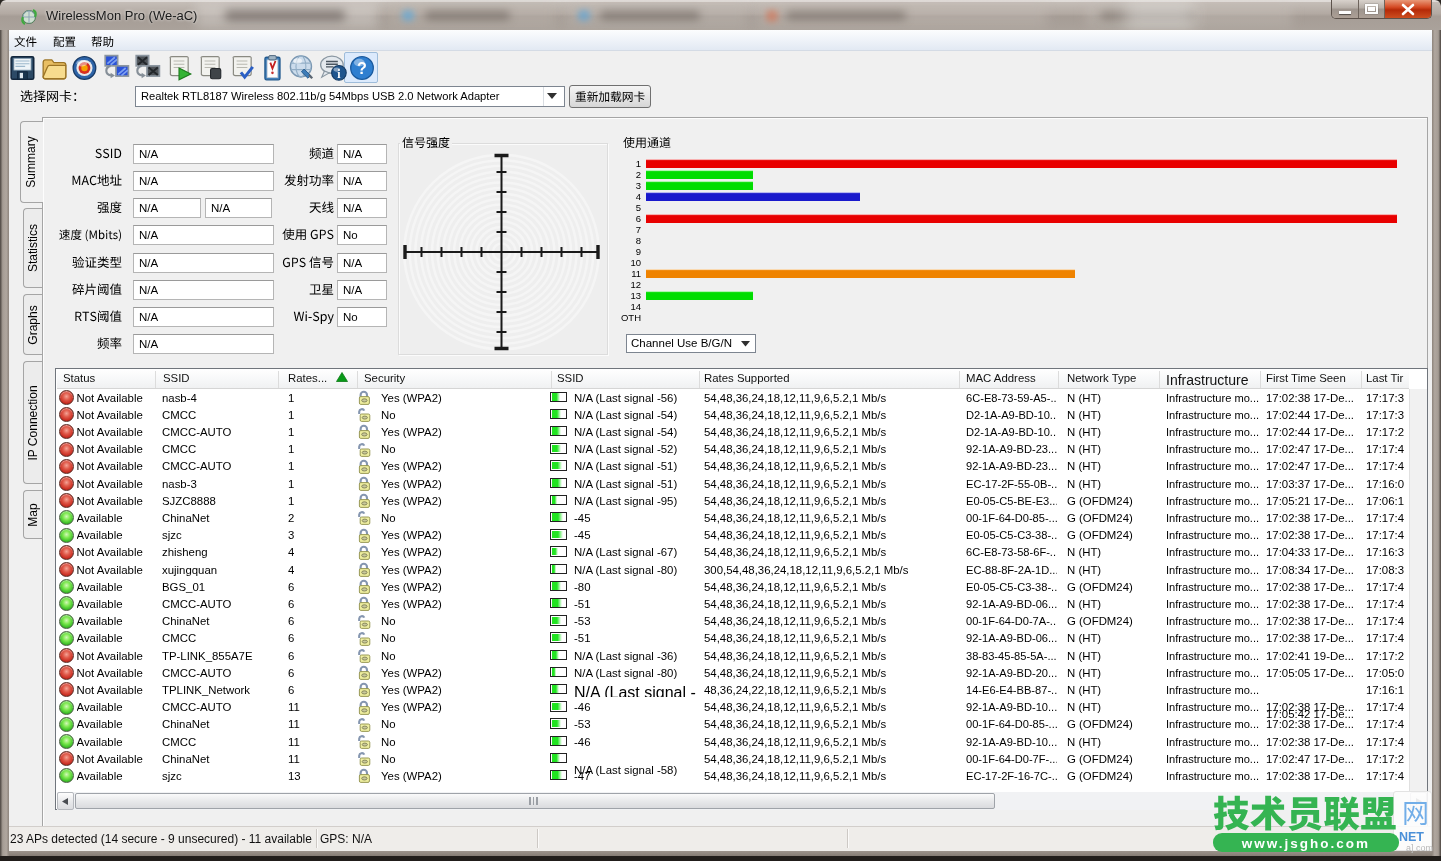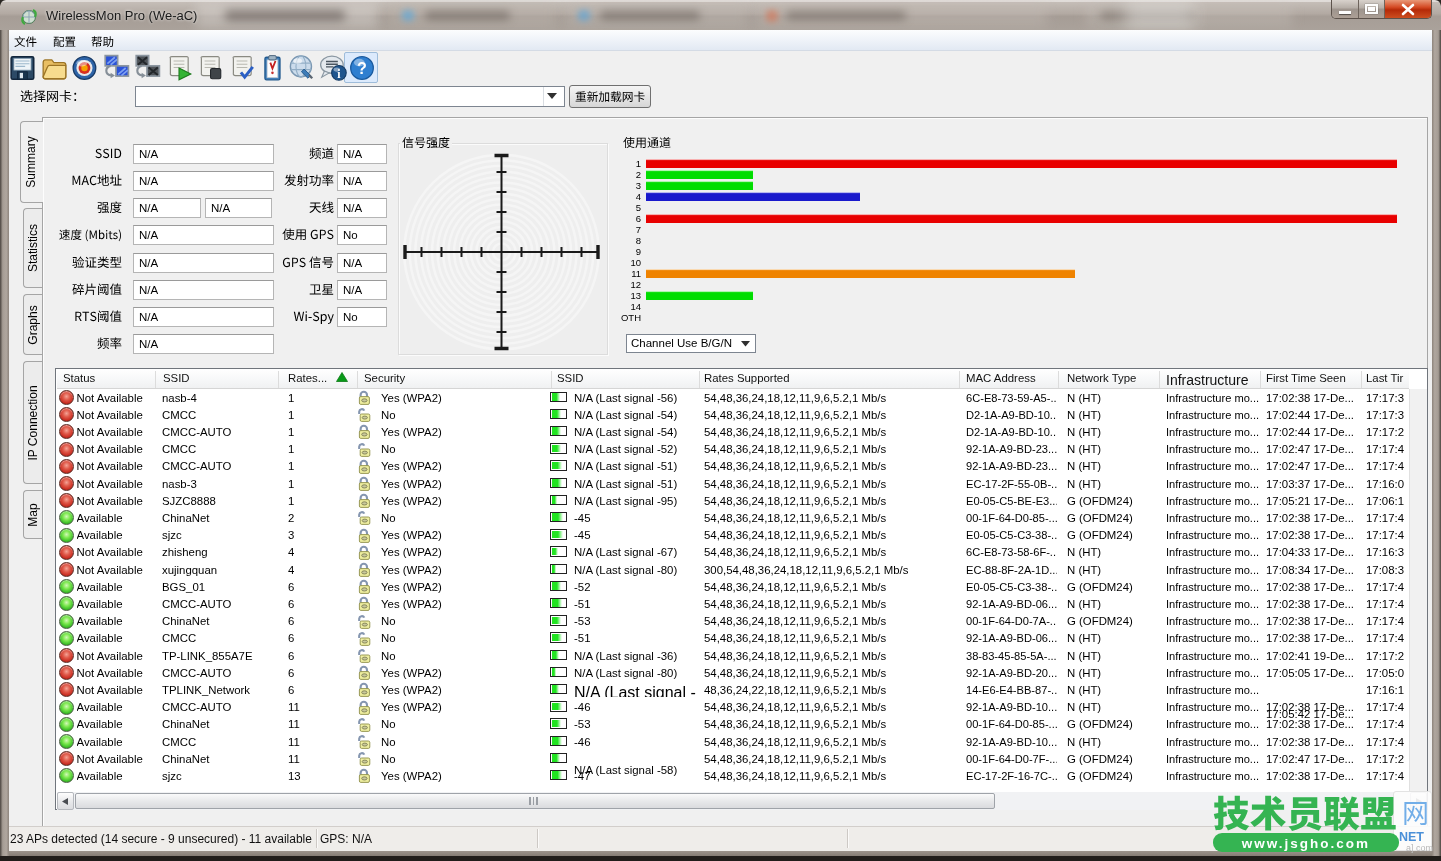--- a/index.html
+++ b/index.html
@@ -42,20 +42,21 @@
 <svg style="position:absolute;left:1400px;top:3px;width:16px;height:13px;" viewBox="0 0 16 13">
       <path d="M3 2 L13 11 M13 2 L3 11" stroke="#ffffff" stroke-width="2.6" stroke-linecap="round"></path>
     </svg>
 <div style="position:absolute;left:0px;top:30px;width:9px;height:826px;background:linear-gradient(90deg,#4a443f,#a59c94 30%,#b0a79f 70%,#8d847c);"></div>
 <div style="position:absolute;left:1432px;top:30px;width:9px;height:826px;background:linear-gradient(90deg,#8d847c,#b0a79f 30%,#a59c94 70%,#4a443f);"></div>
 <div style="position:absolute;left:9px;top:851px;width:1423px;height:5px;background:linear-gradient(#9c938b,#857c74);"></div>
 <div style="position:absolute;left:0px;top:856px;width:1441px;height:5px;background:#211d1a;"></div>
 <div style="position:absolute;left:9px;top:30px;width:1423px;height:821px;background:#f0f0f0;"></div>
 <div style="position:absolute;left:9px;top:30px;width:1423px;height:21px;background:linear-gradient(#fcfdfe,#e2e9f3);border-bottom:1px solid #d4dbe5;"></div>
 <div style="position:absolute;left:135px;top:86px;width:430px;height:21px;background:#fff;border:1px solid #7d8590;"></div>
+<div style="position:absolute;left:141px;top:90px;width:400px;height:15px;font-size:11.2px;color:#000;overflow:hidden;">Realtek RTL8187 Wireless 802.11b/g 54Mbps USB 2.0 Network Adapter</div>
 <svg style="position:absolute;left:547px;top:93px;width:10px;height:7px;" viewBox="0 0 10 7">
       <path d="M0 0 L10 0 L5 6 Z" fill="#303030"></path>
     </svg>
 <div style="position:absolute;left:543px;top:87px;width:1px;height:19px;background:#d9dde2;"></div>
 <div style="position:absolute;left:569px;top:85px;width:82px;height:23px;background:linear-gradient(#f5f5f5,#e3e3e3 60%,#d6d6d6);border:1px solid #707070;border-radius:3px;"></div>
 <div style="position:absolute;left:42px;top:117px;width:1386px;height:710px;background:#f0f0f0;border:1px solid #a5a5a5;box-shadow:inset 1px 1px 0 #fdfdfd;"></div>
 <div style="position:absolute;left:20px;top:121px;width:23px;height:82px;background:#f0f0f0;border:1px solid #a5a5a5;border-right:none;border-radius:4px 0 0 4px;z-index:3;"></div>
 <div style="position:absolute;left:20px;top:121px;width:22px;height:82px;z-index:4;display:flex;align-items:center;justify-content:center;">
       <span style="transform:rotate(-90deg);white-space:nowrap;font-size:12px;color:#000;">Summary</span>
     </div>
@@ -406,21 +407,21 @@
 <div style="position:absolute;left:162px;top:580.7px;width:110px;height:13px;font-size:11.4px;white-space:nowrap;overflow:hidden;">BGS_01</div>
 <div style="position:absolute;left:288px;top:580.7px;width:60px;height:13px;font-size:11.4px;white-space:nowrap;overflow:hidden;">6</div>
 <svg style="position:absolute;left:357px;top:579.2px;width:15px;height:16px;" viewBox="0 0 15 16">
       <path d="M3.6 7 V4.9 A3.2 3.2 0 0 1 10 4.9 V7" fill="none" stroke="#8596b0" stroke-width="2.1"></path>
       <rect x="2.4" y="6.6" width="10" height="7.8" rx="1.4" fill="#eded9e" stroke="#8f8f4a" stroke-width="0.9"></rect>
       <ellipse cx="7.4" cy="10.4" rx="2.7" ry="1.6" fill="#c8c89a" stroke="#73734a" stroke-width="0.8"></ellipse>
     </svg>
 <div style="position:absolute;left:381px;top:580.7px;width:120px;height:13px;font-size:11.4px;white-space:nowrap;overflow:hidden;">Yes (WPA2)</div>
 <div style="position:absolute;left:550px;top:580.7px;width:17px;height:10.5px;background:#fff;border:1.4px solid #222;"></div>
 <div style="position:absolute;left:551.5px;top:582.2px;width:9.7px;height:7.5px;background:linear-gradient(90deg,#21e421 55%,rgba(33,228,33,0));"></div>
-<div style="position:absolute;left:574px;top:580.7px;width:122px;height:13px;font-size:11.4px;white-space:nowrap;overflow:hidden;">-52</div>
+<div style="position:absolute;left:574px;top:580.7px;width:122px;height:13px;font-size:11.4px;white-space:nowrap;overflow:hidden;">-80</div>
 <div style="position:absolute;left:704px;top:580.7px;width:254px;height:13px;font-size:11.4px;white-space:nowrap;overflow:hidden;">54,48,36,24,18,12,11,9,6,5.2,1 Mb/s</div>
 <div style="position:absolute;left:966px;top:580.7px;width:91px;height:13px;font-size:11.1px;white-space:nowrap;overflow:hidden;">E0-05-C5-C3-38-...</div>
 <div style="position:absolute;left:1067px;top:580.7px;width:88px;height:13px;font-size:11.4px;white-space:nowrap;overflow:hidden;">G (OFDM24)</div>
 <div style="position:absolute;left:1166px;top:580.7px;width:93px;height:13px;font-size:11.1px;white-space:nowrap;overflow:hidden;">Infrastructure mo...</div>
 <div style="position:absolute;left:1266px;top:580.7px;width:93px;height:13px;font-size:11.4px;white-space:nowrap;overflow:hidden;">17:02:38 17-De...</div>
 <div style="position:absolute;left:1366px;top:580.7px;width:42px;height:13px;font-size:11.4px;white-space:nowrap;overflow:hidden;">17:17:4</div>
 <div style="position:absolute;left:58.5px;top:596.4px;width:15px;height:15px;border-radius:50%;background:radial-gradient(circle at 50% 42%, #d2f7b8 0%, #7ce84e 35%, #3cbe28 68%, #2e8a20 88%, #49663e 100%);border:1px solid #4a5e42;box-shadow:inset 0 1px 1px rgba(255,255,255,.5);"></div>
 <div style="position:absolute;left:76.5px;top:597.9px;width:78px;height:13px;font-size:11.4px;white-space:nowrap;overflow:hidden;">Available</div>
 <div style="position:absolute;left:162px;top:597.9px;width:110px;height:13px;font-size:11.4px;white-space:nowrap;overflow:hidden;">CMCC-AUTO</div>
 <div style="position:absolute;left:288px;top:597.9px;width:60px;height:13px;font-size:11.4px;white-space:nowrap;overflow:hidden;">6</div>

